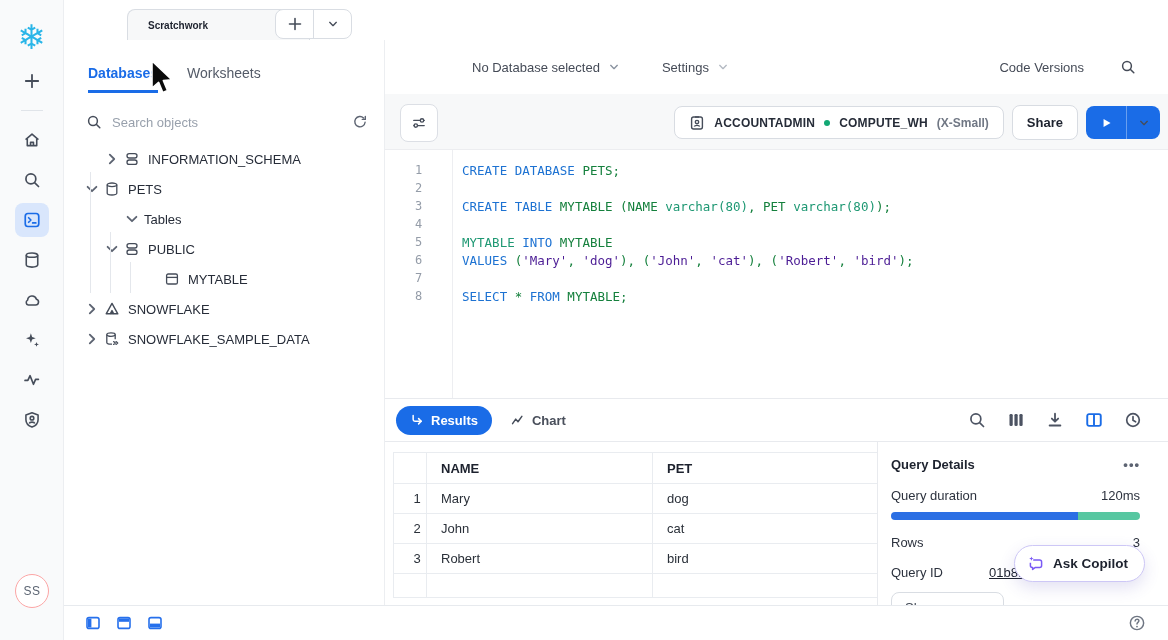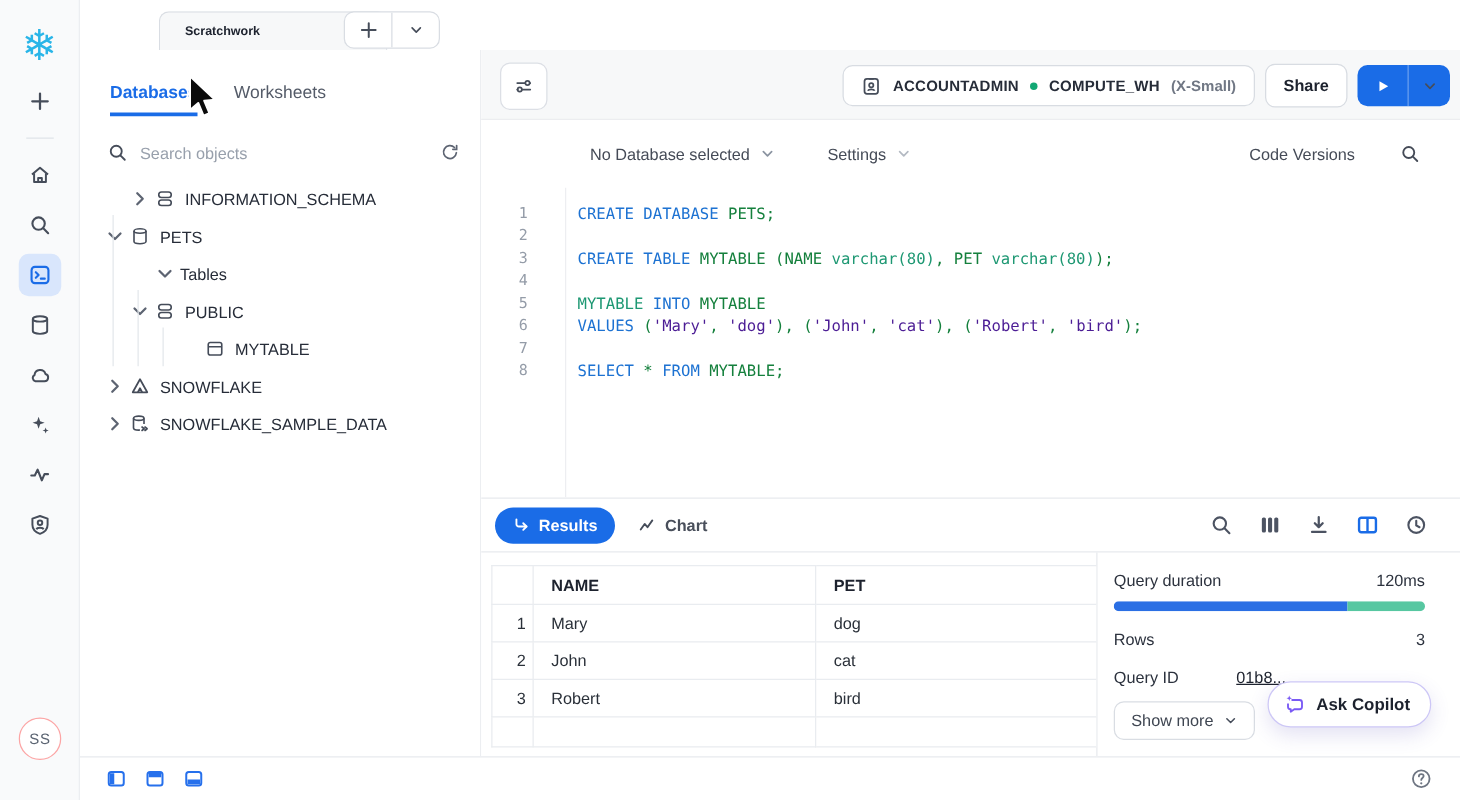--- a/index.html
+++ b/index.html
@@ -331,20 +331,46 @@
               <path d="M11.2 3.6v4.6"></path>
               <path d="m9.6 10.6 1.7 1.4-1.7 1.4M12 10.6l1.7 1.4-1.7 1.4" stroke-linejoin="round" stroke-linecap="round"></path>
             </svg>
           </span>
           <span>SNOWFLAKE_SAMPLE_DATA</span>
         </div>
       </div>
   </aside>
 
   <main id="main">
+    <div id="m-subbar">
+      <div class="selector">
+        <span>No Database selected</span>
+        <span class="icn s12">
+            <svg viewBox="0 0 16 16" fill="none" stroke="currentColor" stroke-width="1.8" stroke-linecap="round" stroke-linejoin="round">
+              <path d="m3.6 5.8 4.4 4.4 4.4-4.4"></path>
+            </svg>
+          </span>
+      </div>
+      <div class="selector" id="settings-sel">
+        <span>Settings</span>
+        <span class="icn s12" style="color:#b4bac3">
+            <svg viewBox="0 0 16 16" fill="none" stroke="currentColor" stroke-width="1.8" stroke-linecap="round" stroke-linejoin="round">
+              <path d="m3.6 5.8 4.4 4.4 4.4-4.4"></path>
+            </svg>
+          </span>
+      </div>
+      <div id="code-versions">Code Versions</div>
+      <span class="icn s16" id="ed-search" style="color:#454b57">
+          <svg viewBox="0 0 16 16" fill="none" stroke="currentColor" stroke-width="1.5">
+            <circle cx="7" cy="7" r="4.4"></circle>
+            <path d="m10.5 10.5 3.3 3.3" stroke-linecap="round"></path>
+          </svg>
+        </span>
+    </div>
+
     <div id="m-toolbar">
       <div id="fmt-btn">
         <span class="icn s16">
             <svg viewBox="0 0 16 16" fill="none" stroke="currentColor" stroke-width="1.4" stroke-linecap="round">
               <path d="M2.8 5.4h6.4M12.8 5.4h.4"></path>
               <circle cx="11" cy="5.4" r="1.7"></circle>
               <path d="M6.6 10.6h6.6M2.8 10.6h.3"></path>
               <circle cx="4.8" cy="10.6" r="1.7"></circle>
             </svg>
           </span>
@@ -377,46 +403,20 @@
             </div>
           <div id="run-dd">
               <span class="icn s12">
                 <svg viewBox="0 0 16 16" fill="none" stroke="currentColor" stroke-width="1.8" stroke-linecap="round" stroke-linejoin="round">
                   <path d="m3.6 5.8 4.4 4.4 4.4-4.4"></path>
                 </svg>
               </span>
             </div>
         </div>
       </div>
-    </div>
-
-    <div id="m-subbar">
-      <div class="selector">
-        <span>No Database selected</span>
-        <span class="icn s12">
-            <svg viewBox="0 0 16 16" fill="none" stroke="currentColor" stroke-width="1.8" stroke-linecap="round" stroke-linejoin="round">
-              <path d="m3.6 5.8 4.4 4.4 4.4-4.4"></path>
-            </svg>
-          </span>
-      </div>
-      <div class="selector" id="settings-sel">
-        <span>Settings</span>
-        <span class="icn s12" style="color:#b4bac3">
-            <svg viewBox="0 0 16 16" fill="none" stroke="currentColor" stroke-width="1.8" stroke-linecap="round" stroke-linejoin="round">
-              <path d="m3.6 5.8 4.4 4.4 4.4-4.4"></path>
-            </svg>
-          </span>
-      </div>
-      <div id="code-versions">Code Versions</div>
-      <span class="icn s16" id="ed-search" style="color:#454b57">
-          <svg viewBox="0 0 16 16" fill="none" stroke="currentColor" stroke-width="1.5">
-            <circle cx="7" cy="7" r="4.4"></circle>
-            <path d="m10.5 10.5 3.3 3.3" stroke-linecap="round"></path>
-          </svg>
-        </span>
     </div>
 
     <div id="m-code">
       <div id="gutter-line"></div>
       <div id="code-rows">
           <div class="code-row">
             <span class="code-ln">1</span>
             <span class="code-txt"><span class="tk-kw">CREATE DATABASE</span><span class="tk-pl"> PETS;</span></span>
           </div>
           <div class="code-row">
@@ -531,20 +531,24 @@
               </tr>
               <tr class="partial">
                 <td class="rownum"></td>
                 <td></td>
                 <td></td>
               </tr>
             </tbody>
         </table>
       </div>
       <div id="r-details">
+        <div class="qd-row" id="qd-head">
+          <span id="qd-title">Query Details</span>
+          <span id="qd-more">•••</span>
+        </div>
         <div class="qd-row">
           <span>Query duration</span>
           <span>120ms</span>
         </div>
         <div id="qd-bar">
           <div class="seg-a"></div>
           <div class="seg-b"></div>
         </div>
         <div class="qd-row qd-gap">
           <span>Rows</span>

